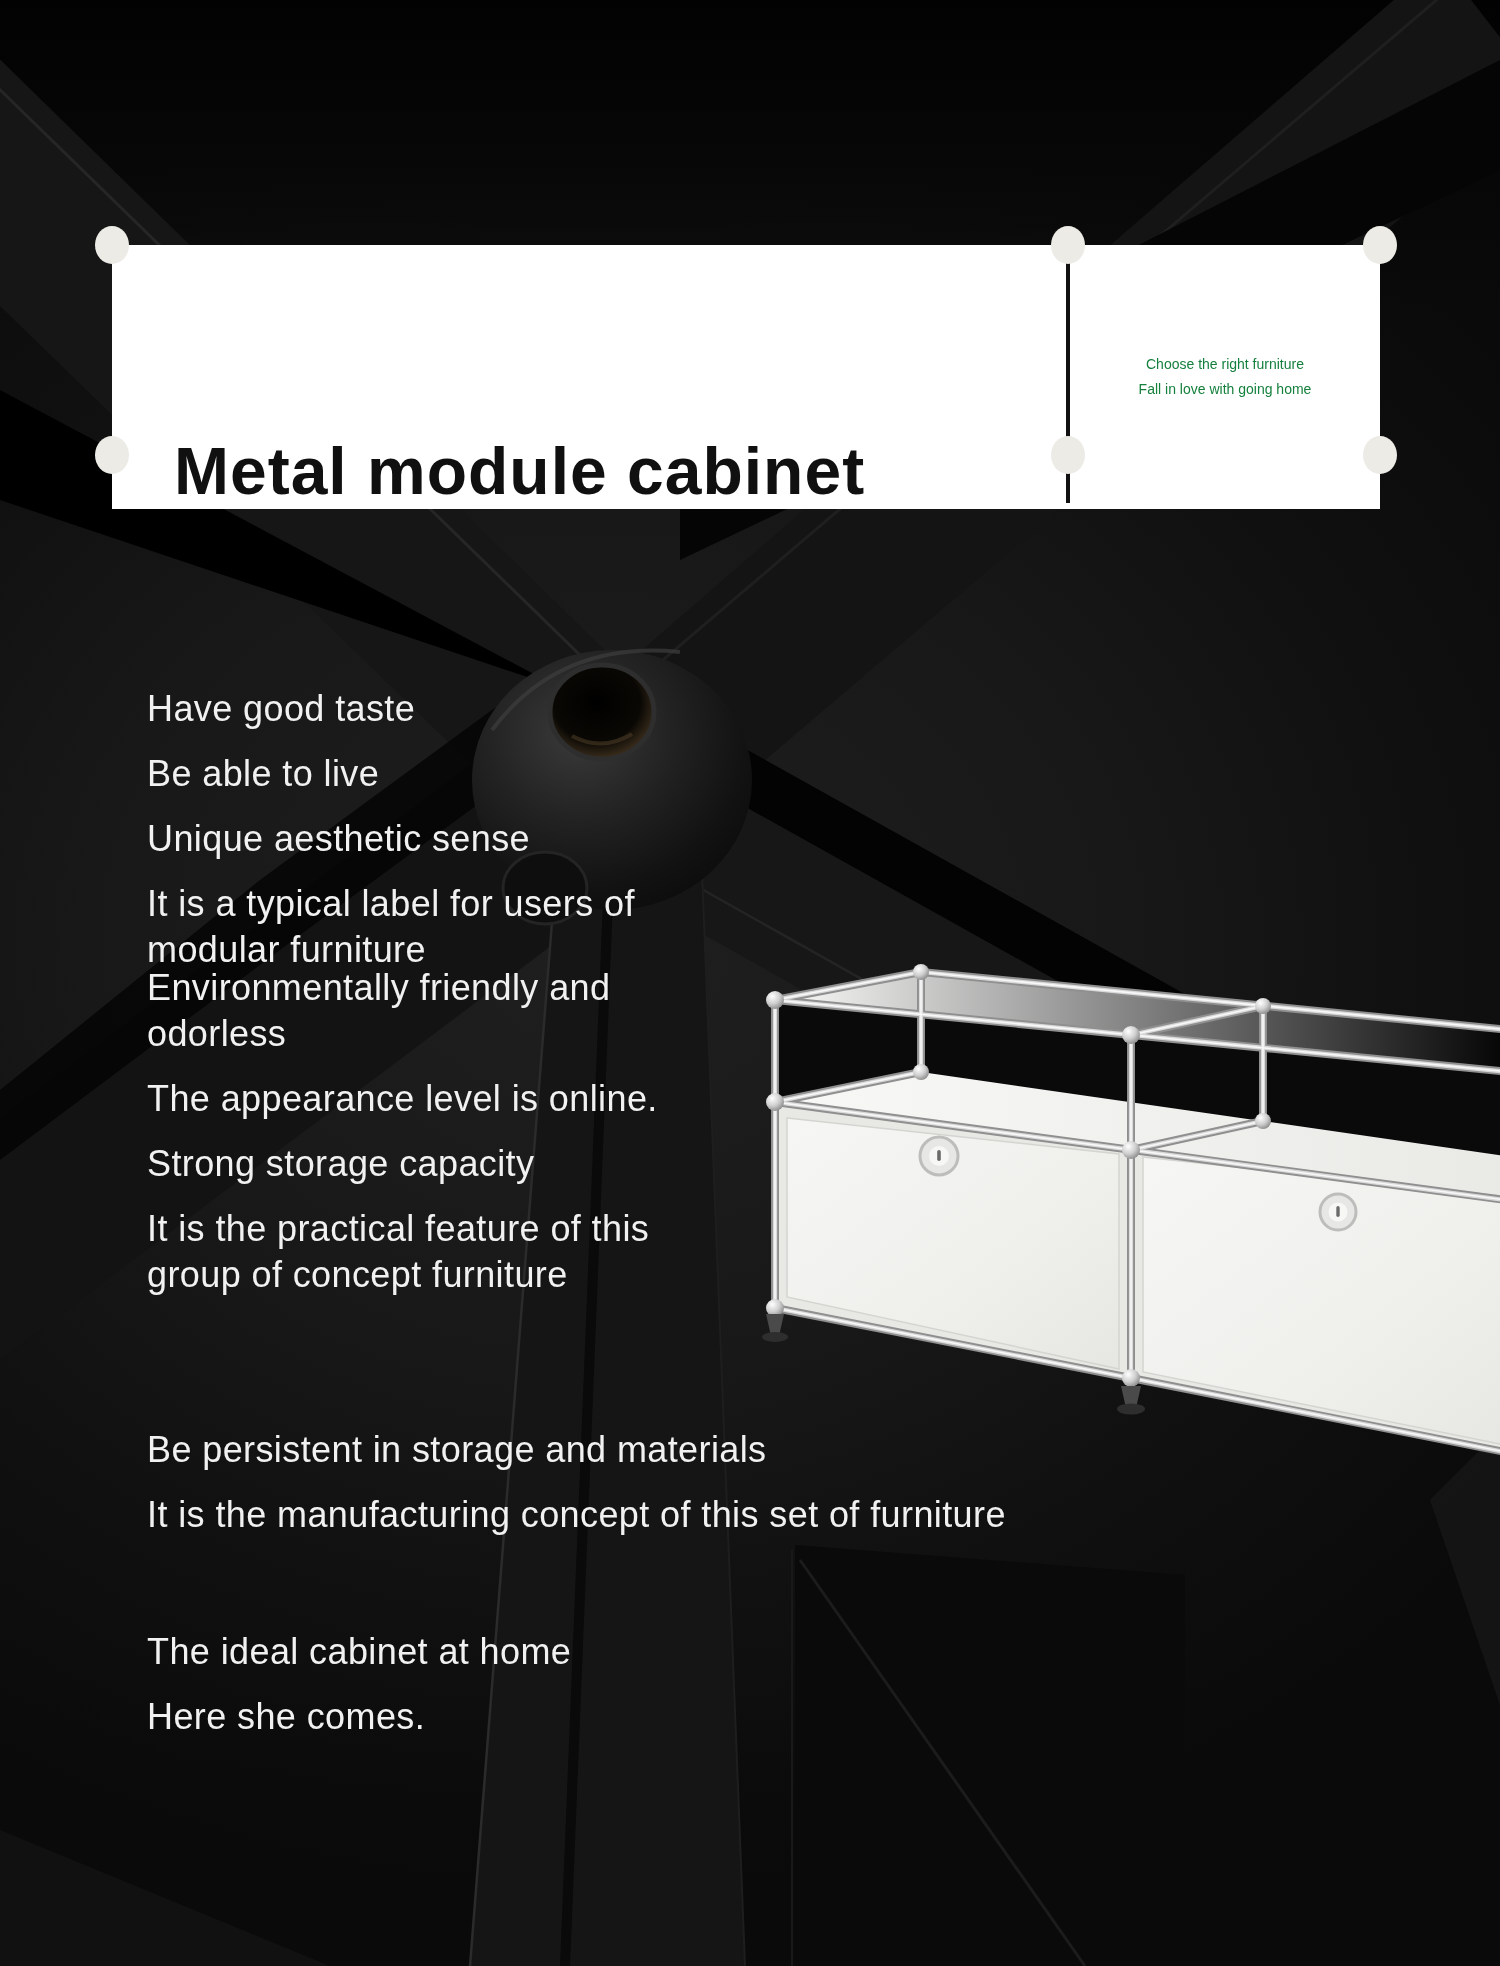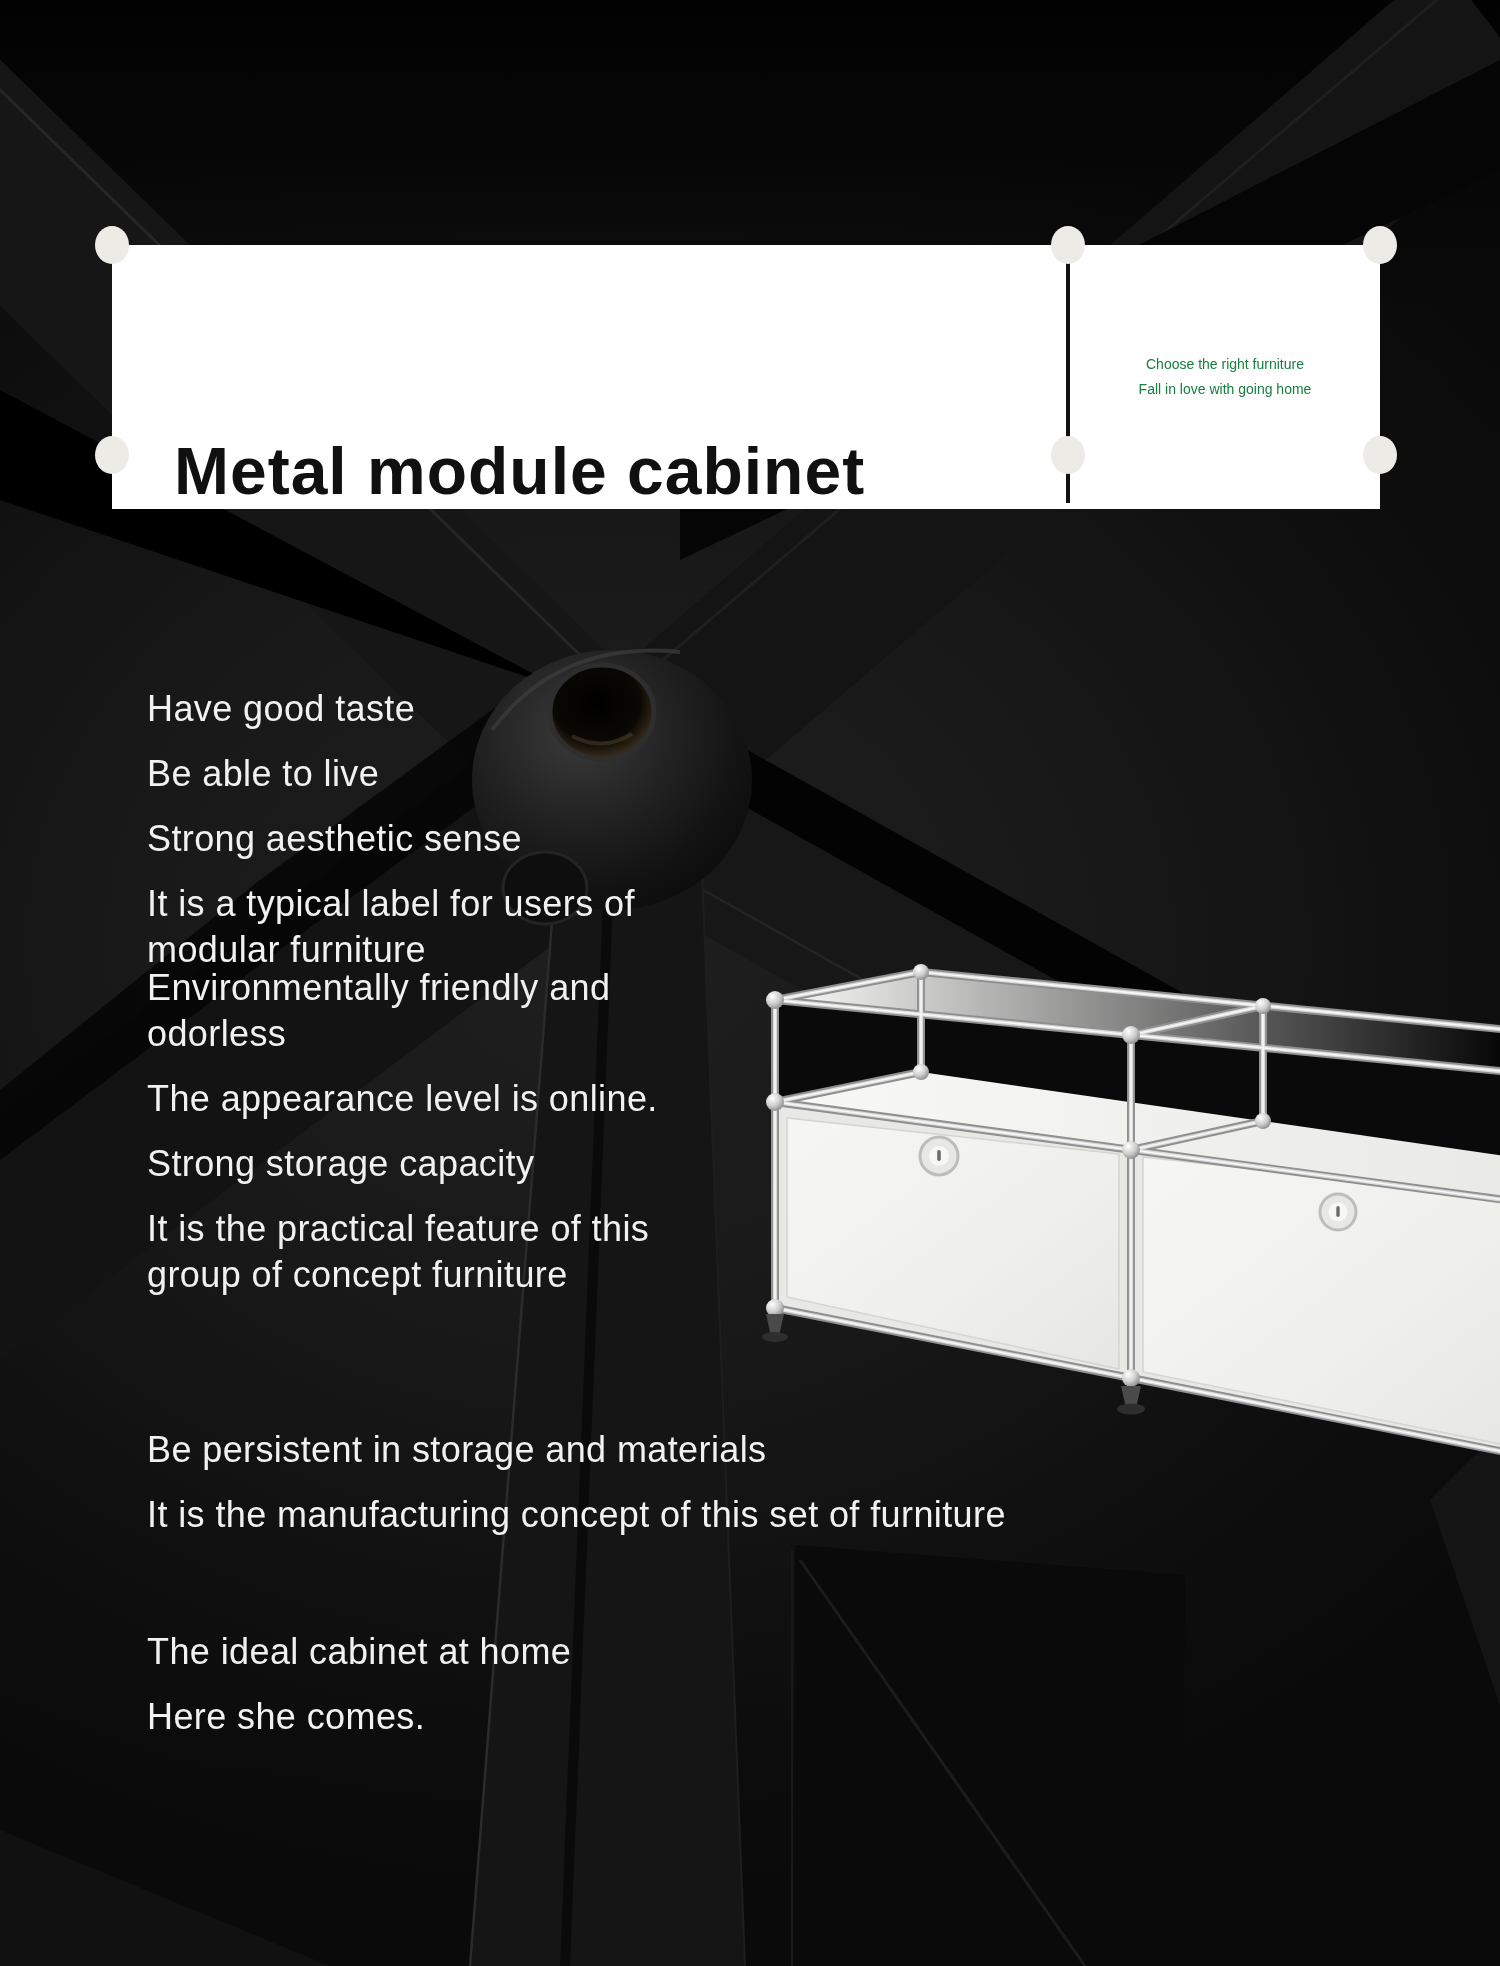--- a/index.html
+++ b/index.html
@@ -236,21 +236,21 @@
     <span class="dot d2"></span>
     <span class="dot d3"></span>
     <span class="dot d4"></span>
     <span class="dot d5"></span>
     <span class="dot d6"></span>
   </div>
 
   <div class="txt s1">
     <p>Have good taste</p>
     <p>Be able to live</p>
-    <p>Strong aesthetic sense</p>
+    <p>Unique aesthetic sense</p>
     <p>It is a typical label for users of
 modular furniture</p>
   </div>
 
   <div class="txt s2">
     <p>Environmentally friendly and
 odorless</p>
     <p>The appearance level is online.</p>
     <p>Strong storage capacity</p>
     <p>It is the practical feature of this

